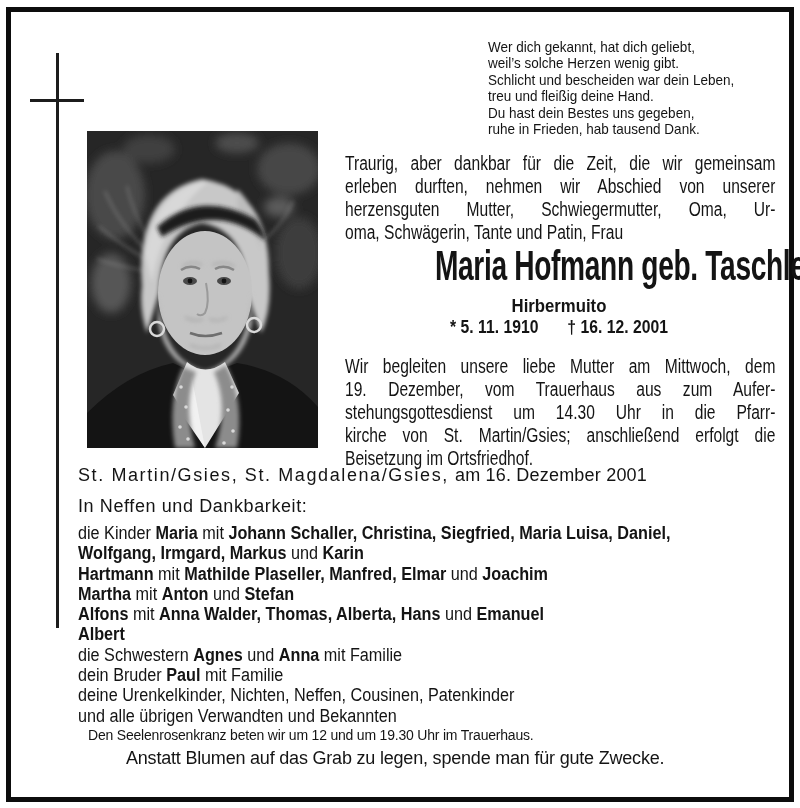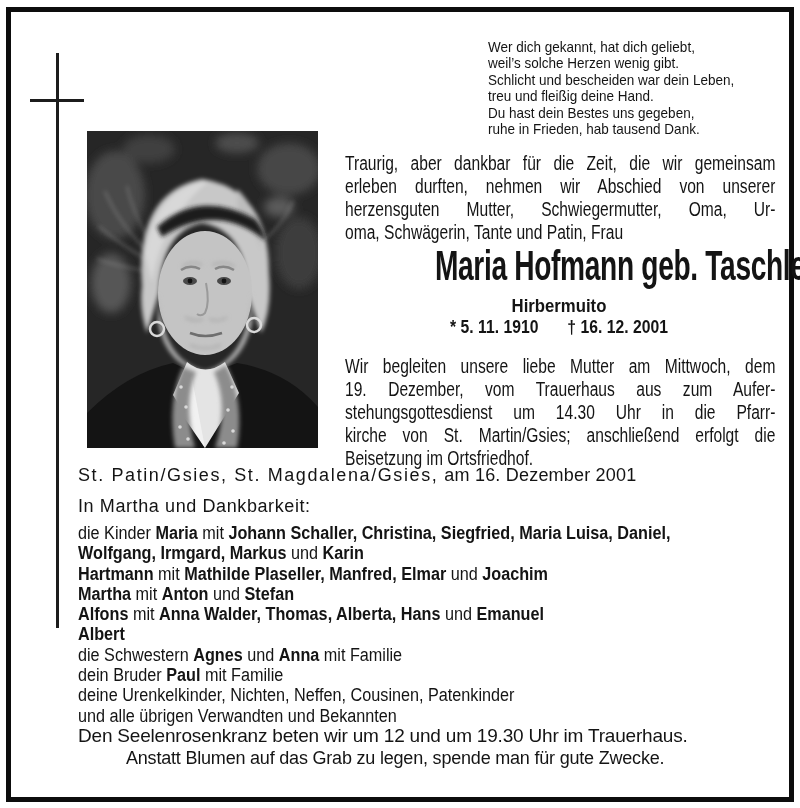--- a/index.html
+++ b/index.html
@@ -59,21 +59,21 @@
   .place .places{letter-spacing:1.6px;}
   .place .pdate{letter-spacing:0.2px;margin-left:6px;margin-top:40px;}
   .salutation{left:78px;top:496px;font-size:18px;line-height:21px;letter-spacing:0.6px;}
   .mourners{
     left:78px;top:523px;width:762px;
     font-size:18px;line-height:20.3px;
     transform:scaleX(0.9);transform-origin:0 0;white-space:nowrap;
   }
   .mline{height:20.3px;}
   .b{font-weight:bold;}
-  .rosary{left:78px;top:725px;font-size:19px;line-height:21px;letter-spacing:-0.2px;}
+  .rosary{left:88px;top:725px;font-size:14px;line-height:21px;letter-spacing:-0.2px;}
   .flowers{left:78px;top:748px;font-size:18px;line-height:21px;letter-spacing:-0.2px;margin-left:48px;}
 </style>
 </head>
 <body>
 
 <div class="abs frame"></div>
 
 <div class="abs cross-v"></div>
 <div class="abs cross-h"></div>
 
@@ -178,24 +178,24 @@
 
 <div class="abs para funeral">
     <div class="jline">Wir begleiten unsere liebe Mutter am Mittwoch, dem</div>
     <div class="jline">19. Dezember, vom Trauerhaus aus zum Aufer-</div>
     <div class="jline">stehungsgottesdienst um 14.30 Uhr in die Pfarr-</div>
     <div class="jline">kirche von St. Martin/Gsies; anschließend erfolgt die</div>
     <div class="pline">Beisetzung im Ortsfriedhof.</div>
   </div>
 
 <div class="abs place">
-  <span class="places">St. Patin/Gsies, St. Magdalena/Gsies,</span><span class="pdate">am 16. Dezember 2001</span>
-</div>
-
-<div class="abs salutation">In Martha und Dankbarkeit:</div>
+  <span class="places">St. Martin/Gsies, St. Magdalena/Gsies,</span><span class="pdate">am 16. Dezember 2001</span>
+</div>
+
+<div class="abs salutation">In Neffen und Dankbarkeit:</div>
 
 <div class="abs mourners">
     <div class="mline"><span>die Kinder </span><span class="b">Maria</span><span> mit </span><span class="b">Johann Schaller, Christina, Siegfried, Maria Luisa, Daniel,</span></div>
     <div class="mline"><span class="b">Wolfgang, Irmgard, Markus</span><span> und </span><span class="b">Karin</span></div>
     <div class="mline"><span class="b">Hartmann</span><span> mit </span><span class="b">Mathilde Plaseller, Manfred, Elmar</span><span> und </span><span class="b">Joachim</span></div>
     <div class="mline"><span class="b">Martha</span><span> mit </span><span class="b">Anton</span><span> und </span><span class="b">Stefan</span></div>
     <div class="mline"><span class="b">Alfons</span><span> mit </span><span class="b">Anna Walder, Thomas, Alberta, Hans</span><span> und </span><span class="b">Emanuel</span></div>
     <div class="mline"><span class="b">Albert</span></div>
     <div class="mline"><span>die Schwestern </span><span class="b">Agnes</span><span> und </span><span class="b">Anna</span><span> mit Familie</span></div>
     <div class="mline"><span>dein Bruder </span><span class="b">Paul</span><span> mit Familie</span></div>

